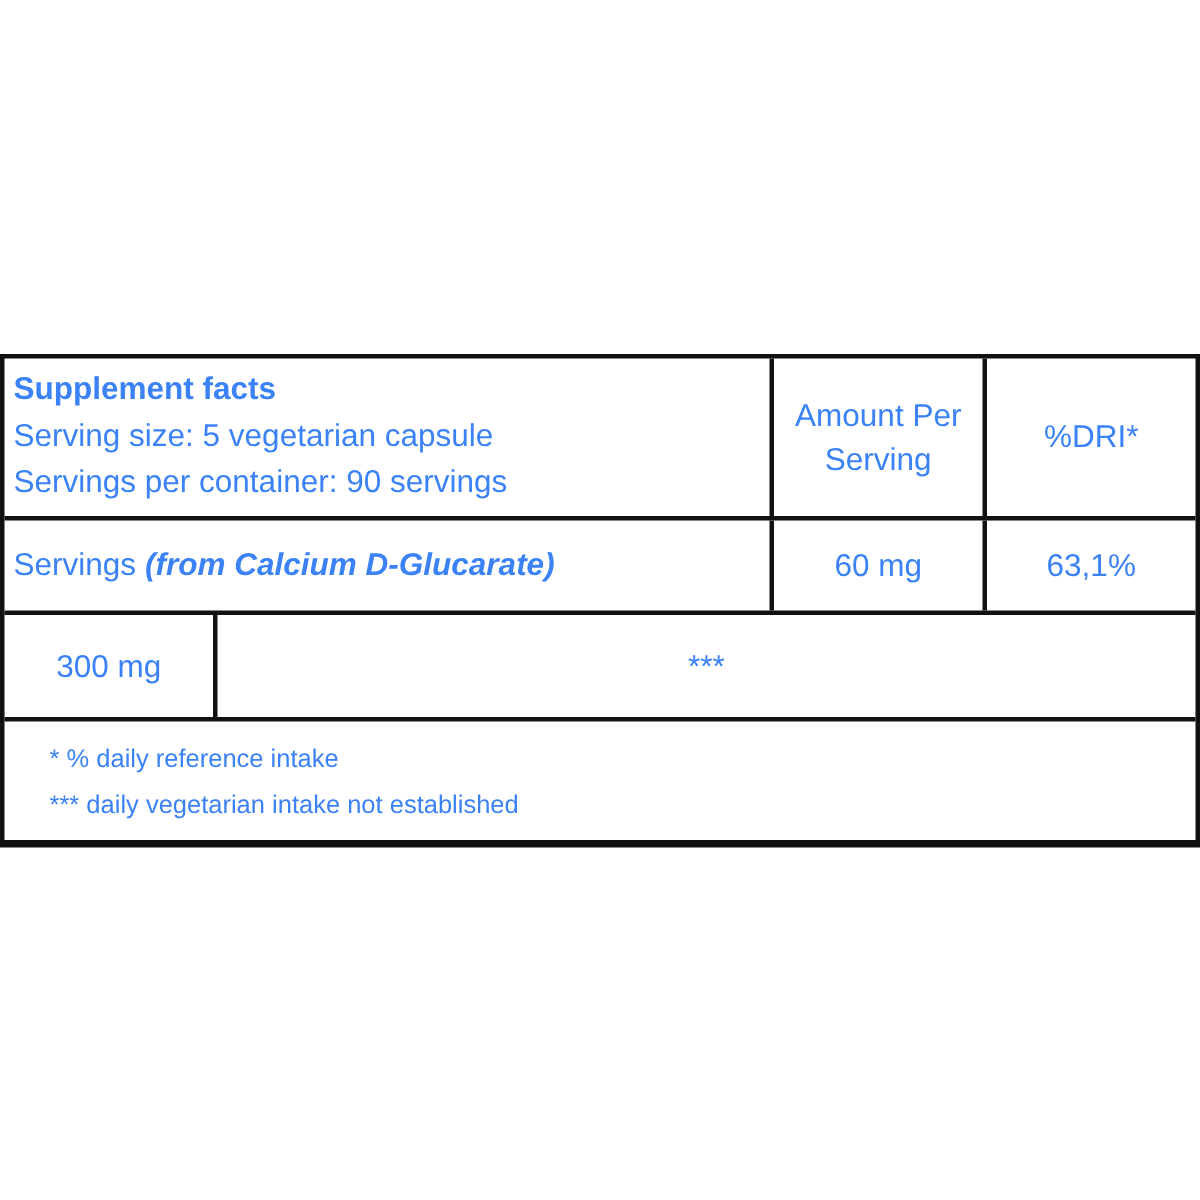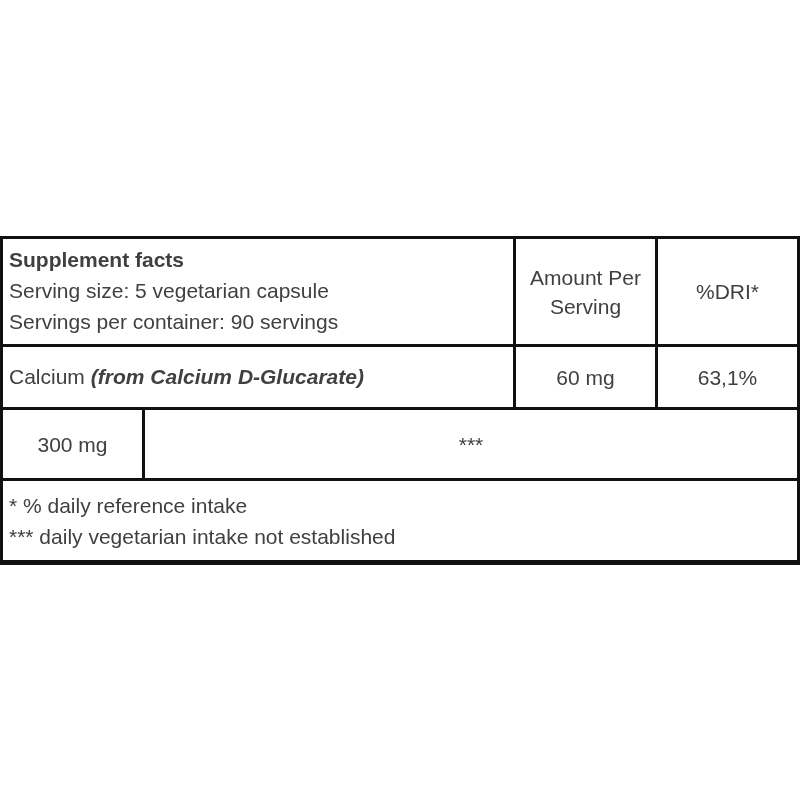--- a/index.html
+++ b/index.html
@@ -6,21 +6,21 @@
     margin: 0;
     padding: 0;
     background: #ffffff;
   }
   .page {
     position: relative;
     width: 800px;
     height: 714px;
     background: #ffffff;
     font-family: "Liberation Sans", sans-serif;
-    color: #404040;
+    color: #3b82f6;
     overflow: hidden;
   }
   .facts-table {
     position: absolute;
     left: 0;
     top: 236px;
     width: 800px;
     box-sizing: border-box;
     border: 3px solid #111111;
     border-bottom-width: 5px;
@@ -77,43 +77,44 @@
     white-space: nowrap;
   }
   .name-note {
     font-style: italic;
     margin-left: 6px;
     font-weight: bold;
   }
   .footer-cell {
     width: 100%;
     padding: 9px 6px 0 6px;
-    font-size: 21px;
+    font-size: 17px;
     line-height: 31px;
+    margin-left: 24px;
   }
 </style>
 </head>
 <body>
 
 <div class="page">
   <div class="facts-table">
 
     <div class="row header-row">
       <div class="cell col-name head-left">
         <div class="table-title">Supplement facts</div>
         <div>Serving size: 5 vegetarian capsule</div>
         <div>Servings per container: 90 servings</div>
       </div>
       <div class="cell col-amount center-cell">Amount Per Serving</div>
       <div class="cell col-dri center-cell">%DRI*</div>
     </div>
 
     <div class="row row-2">
       <div class="cell col-name name-cell">
-        <span>Calcium</span>
+        <span>Servings</span>
         <span class="name-note">(from Calcium D-Glucarate)</span>
       </div>
       <div class="cell col-amount center-cell">60 mg</div>
       <div class="cell col-dri center-cell">63,1%</div>
     </div>
 
     <div class="row row-3">
       <div class="cell col-amount center-cell">300 mg</div>
       <div class="cell col-dri center-cell">***</div>
     </div>

